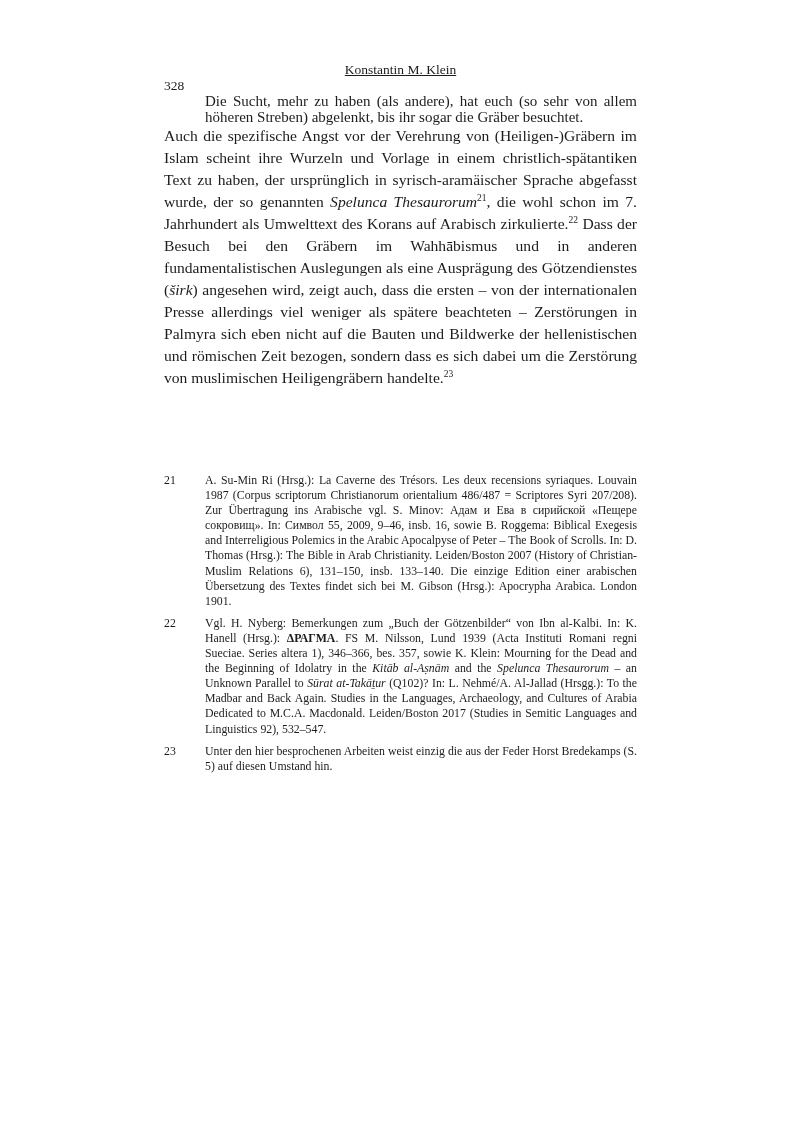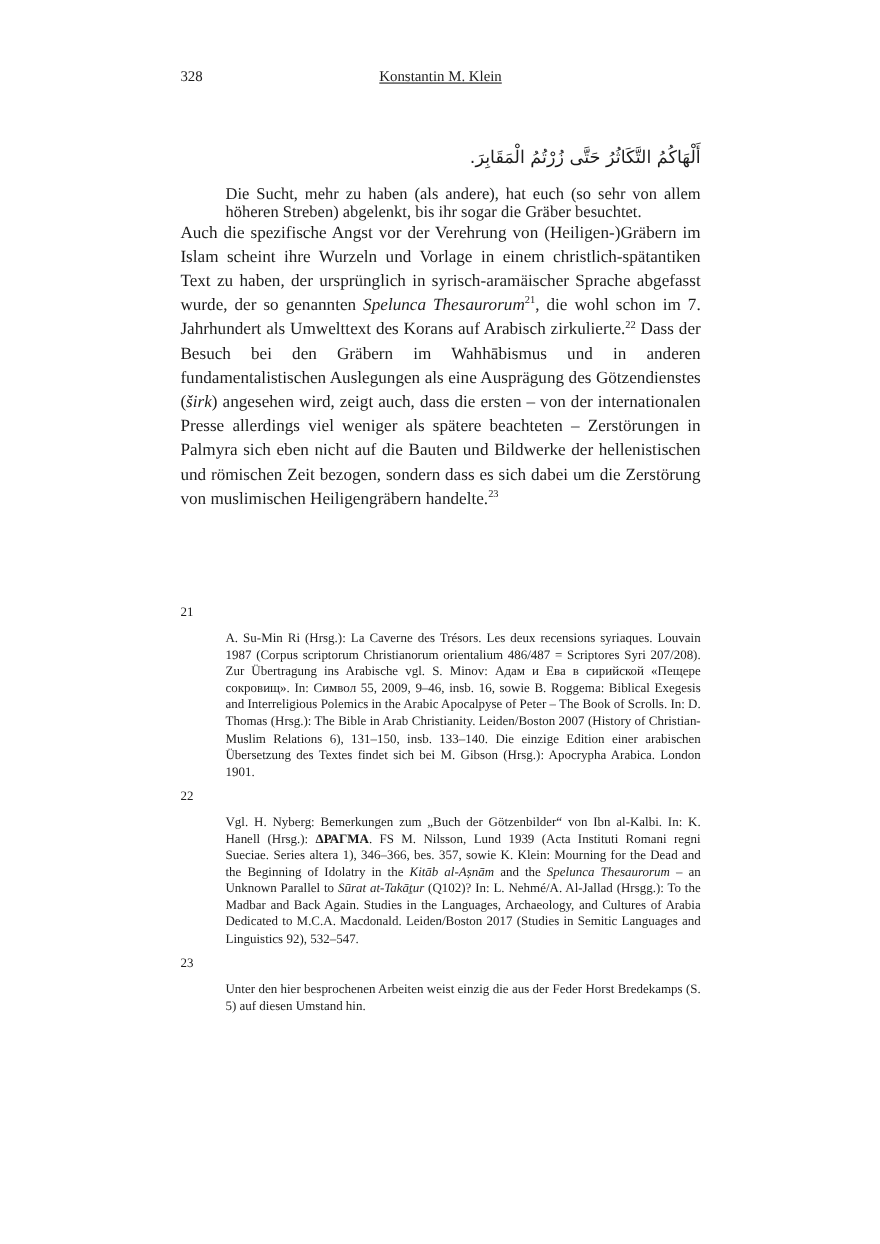--- a/index.html
+++ b/index.html
@@ -17,21 +17,21 @@
     position: absolute;
     left: 164px;
     top: 62px;
     width: 473px;
   }
   .running-head {
     position: relative;
     font-size: 13.5px;
     height: 18px;
   }
-  .page-number { position: absolute; left: 0; top: 0; }
+  .page-number { position: absolute; left: 0; top: 16px; }
   .running-title { display: block; text-align: center; text-decoration: underline; }
 
   .arabic {
     margin-top: 50px;
     direction: rtl;
     text-align: right;
     font-family: "DejaVu Sans", sans-serif;
     font-size: 16px;
     line-height: 26px;
   }
@@ -55,34 +55,33 @@
     line-height: 0;
     vertical-align: super;
   }
   .footnotes {
     margin-top: 84px;
     font-size: 11.8px;
     line-height: 15.1px;
   }
   .footnote { display: flex; margin-bottom: 7px; }
   .fn-num { flex: 0 0 41px; width: 41px; }
-  .fn-text { flex: 1; text-align: justify; margin-top: 24px; }
+  .fn-text { flex: 1; text-align: justify; }
 </style>
 </head>
 <body>
 
 <div class="page">
   <div class="content">
 
     <header class="running-head">
       <span class="page-number">328</span>
       <span class="running-title">Konstantin M. Klein</span>
     </header>
 
-    <div class="arabic" dir="rtl">أَلْهَاكُمُ التَّكَاثُرُ حَتَّى زُرْتُمُ الْمَقَابِرَ.</div>
 
     <div class="translation">Die Sucht, mehr zu haben (als andere), hat euch (so sehr von allem höheren Streben) abgelenkt, bis ihr sogar die Gräber besuchtet.</div>
 
     <p class="body-par"><span class="seg">Auch die spezifische Angst vor der Verehrung von (Heiligen-)Gräbern im Islam scheint ihre Wurzeln und Vorlage in einem christlich-spätantiken Text zu haben, der ursprünglich in syrisch-aramäischer Sprache abgefasst wurde, der so genannten </span><span class="it">Spelunca Thesaurorum</span><sup class="fnref">21</sup><span class="seg">, die wohl schon im 7. Jahrhundert als Umwelttext des Korans auf Arabisch zirkulierte.</span><sup class="fnref">22</sup><span class="seg"> Dass der Besuch bei den Gräbern im Wahhābismus und in anderen fundamentalistischen Auslegungen als eine Ausprägung des Götzendienstes (</span><span class="it">širk</span><span class="seg">) angesehen wird, zeigt auch, dass die ersten – von der internationalen Presse allerdings viel weniger als spätere beachteten – Zerstörungen in Palmyra sich eben nicht auf die Bauten und Bildwerke der hellenistischen und römischen Zeit bezogen, sondern dass es sich dabei um die Zerstörung von muslimischen Heiligengräbern handelte.</span><sup class="fnref">23</sup></p>
 
     <section class="footnotes">
 
       <div class="footnote">
         <span class="fn-num">21</span>
         <span class="fn-text"><span class="seg">A. Su-Min Ri (Hrsg.): La Caverne des Trésors. Les deux recensions syriaques. Louvain 1987 (Corpus scriptorum Christianorum orientalium 486/487 = Scriptores Syri 207/208). Zur Übertragung ins Arabische vgl. S. Minov: Адам и Ева в сирийской «Пещере сокровищ». In: Символ 55, 2009, 9–46, insb. 16, sowie B. Roggema: Biblical Exegesis and Interreligious Polemics in the Arabic Apocalpyse of Peter – The Book of Scrolls. In: D. Thomas (Hrsg.): The Bible in Arab Christianity. Leiden/Boston 2007 (History of Christian-Muslim Relations 6), 131–150, insb. 133–140. Die einzige Edition einer arabischen Übersetzung des Textes findet sich bei M. Gibson (Hrsg.): Apocrypha Arabica. London 1901.</span></span>

